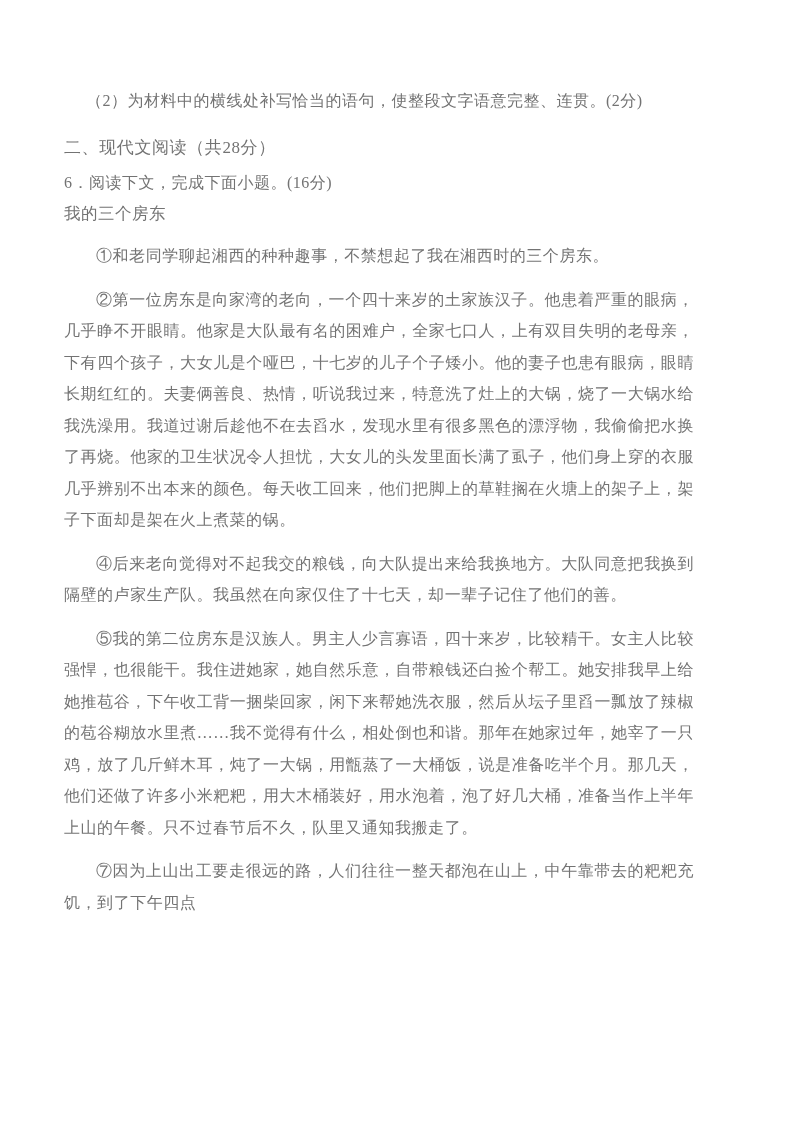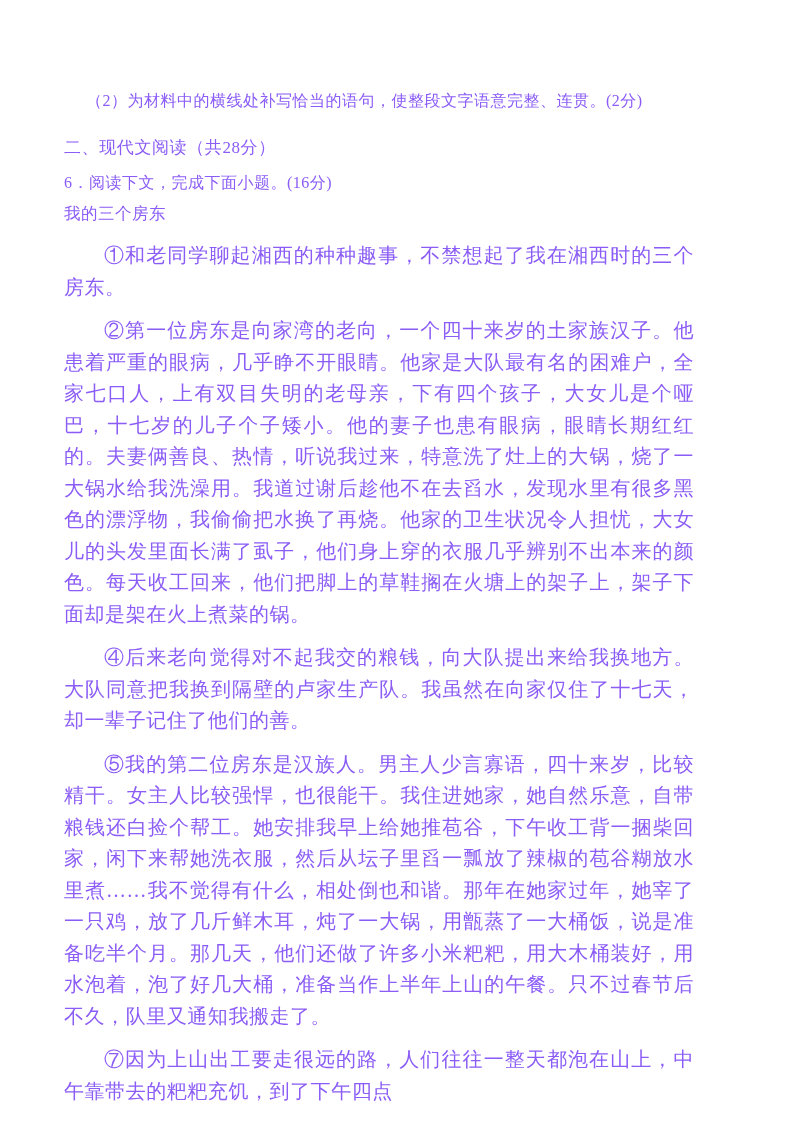--- a/index.html
+++ b/index.html
@@ -8,21 +8,21 @@
     background: #ffffff;
   }
   .page {
     position: relative;
     width: 757px;
     height: 1122px;
     background: #ffffff;
     box-sizing: border-box;
     padding: 90px 63px 0 64px;
     font-family: "Liberation Serif", "DejaVu Serif", serif;
-    color: #8b5cf6;
+    color: #737373;
     overflow: hidden;
   }
   .q-sub {
     font-size: 16px;
     line-height: 21px;
     letter-spacing: 0.5px;
     margin: 0 0 25px 0;
     text-indent: 22px;
   }
   .section-heading {
@@ -41,21 +41,21 @@
   }
   .passage-title {
     font-size: 16.5px;
     line-height: 26px;
     letter-spacing: 0.5px;
     text-align: left;
     margin: 0 0 5px 0;
     font-family: Liberation Mono, monospace;
   }
   .passage p {
-    font-size: 20px;
+    font-size: 16px;
     line-height: 31.5px;
     letter-spacing: 0.55px;
     text-align: justify;
     text-indent: 2em;
     margin: 12px 0 5px 0;
   }
 </style>
 </head>
 <body>
 

